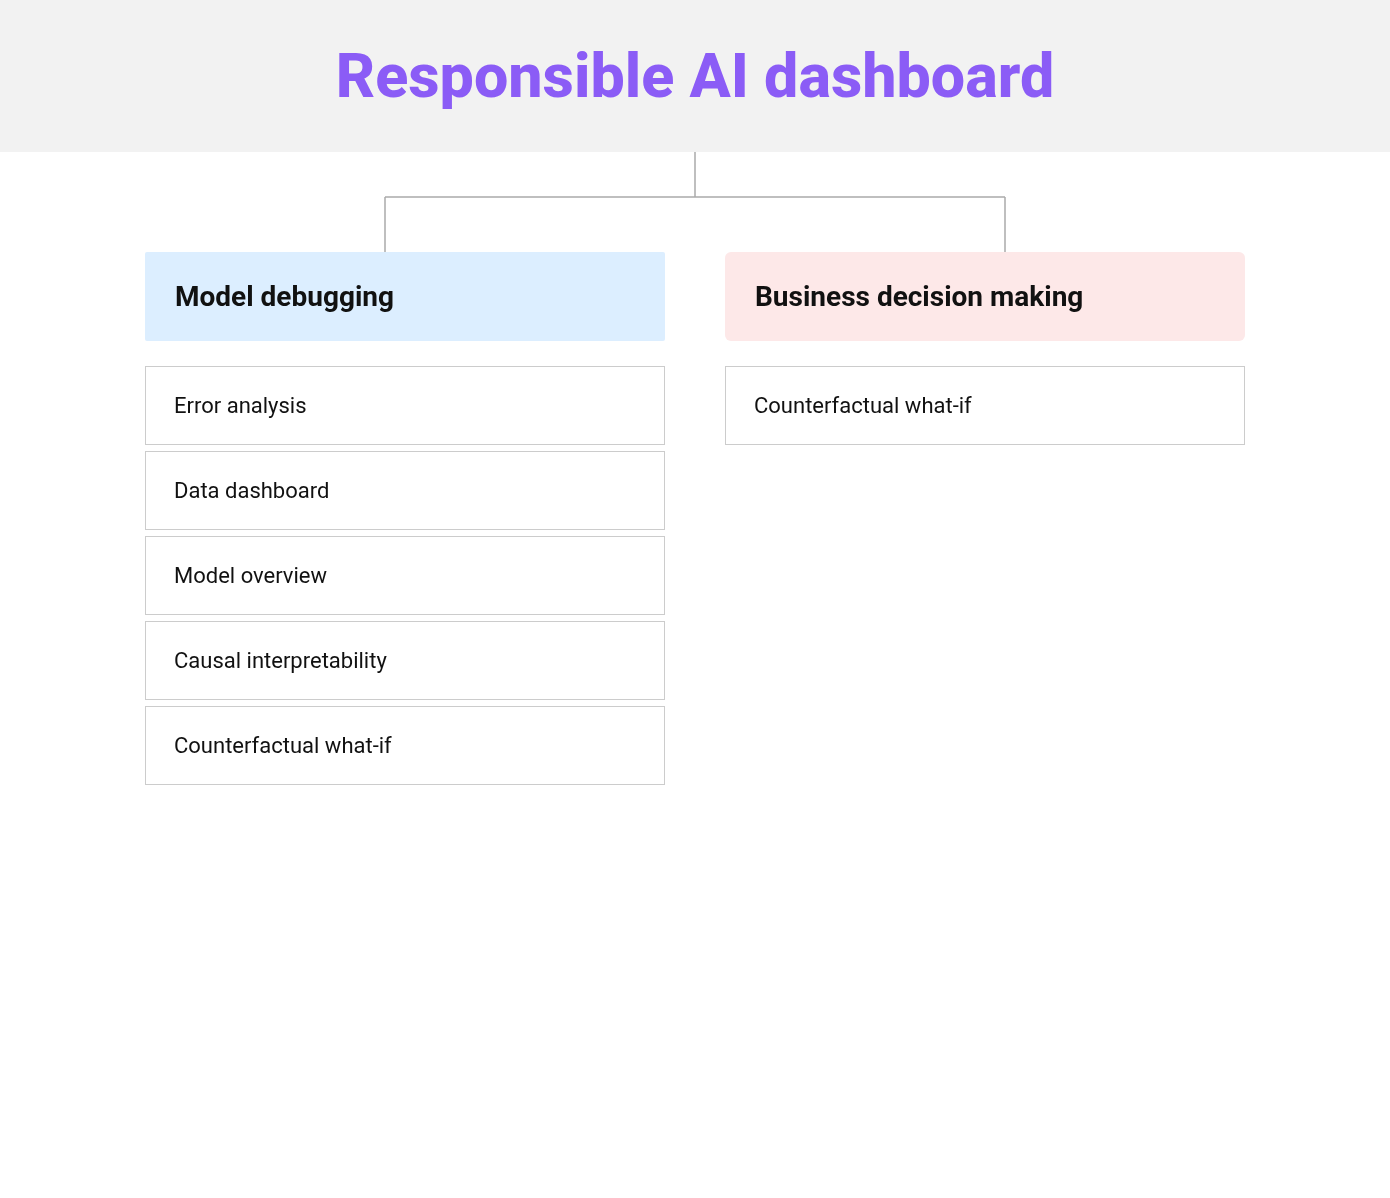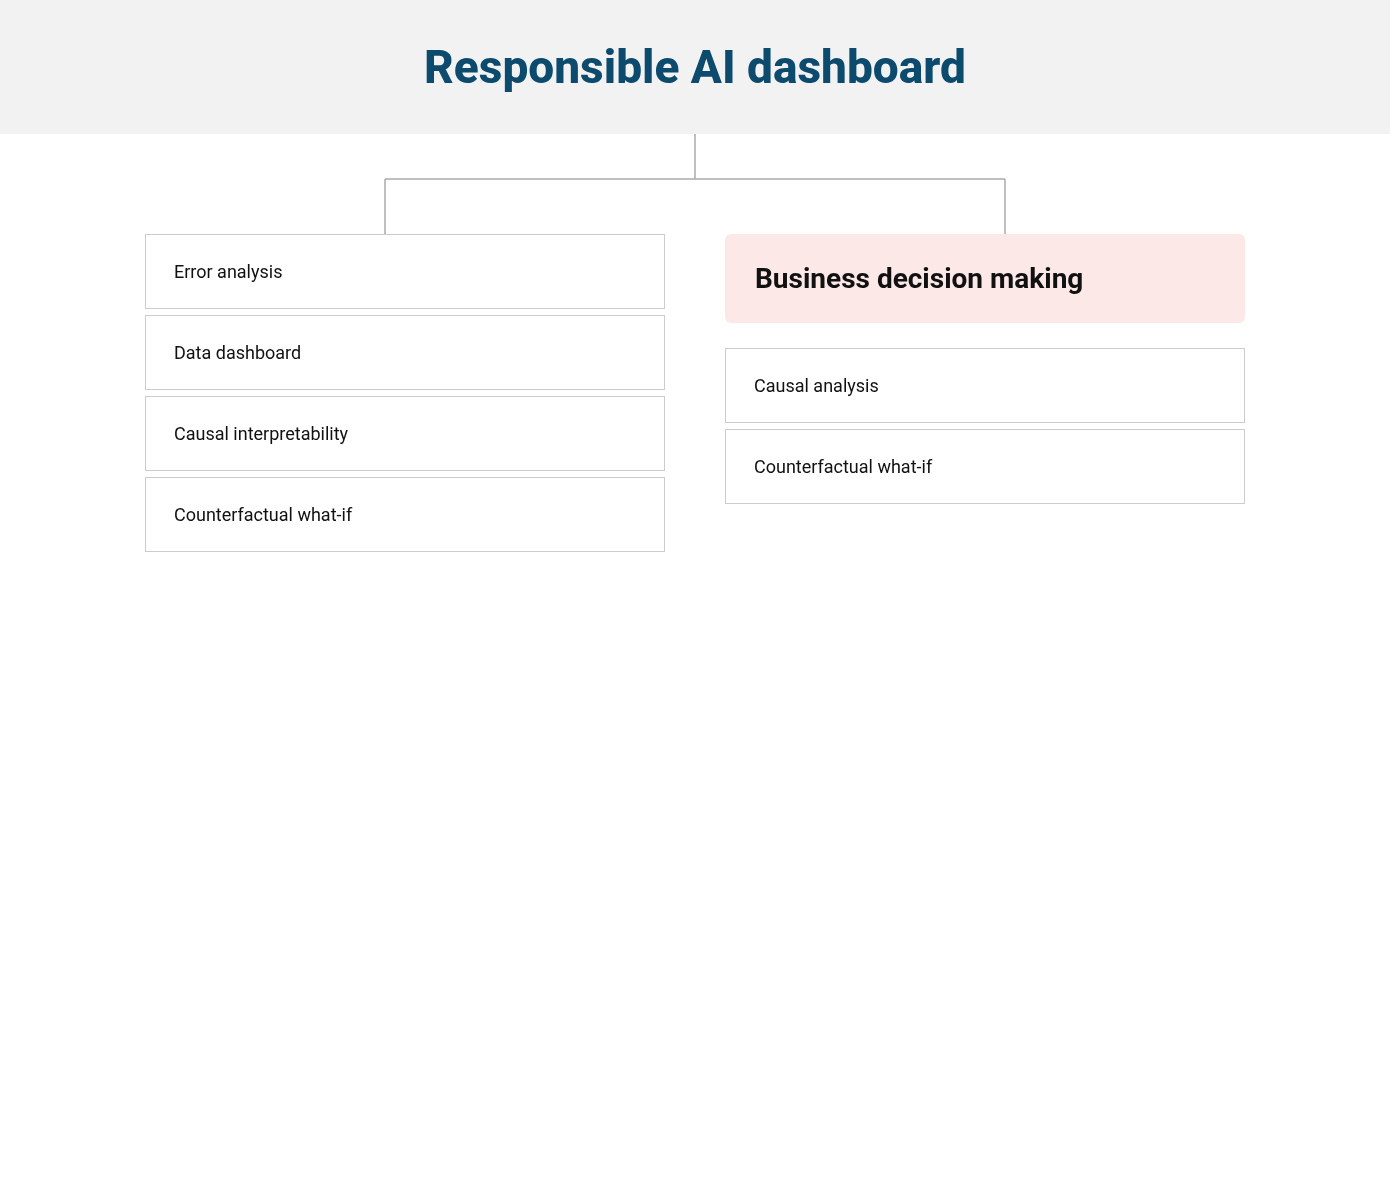--- a/index.html
+++ b/index.html
@@ -27,23 +27,23 @@
 
     
     .title-section {
       width: 100%;
       background: #f2f2f2;
       padding: 40px 20px 40px;
       text-align: center;
     }
 
     .main-title {
-      font-size: 46px;
+      font-size: 61px;
       font-weight: 800;
-      color: #0c4a6e;
+      color: #8b5cf6;
     }
 
     
     .columns-area {
       width: 1200px;
       display: flex;
       flex-direction: row;
       align-items: flex-start;
       gap: 60px;
       padding: 0 50px;
@@ -73,21 +73,21 @@
 
     .category-header-pink {
       background: #fde8e8;
       border-radius: 6px;
     }
 
     
     .item-box {
       border: 1.5px solid #cccccc;
       padding: 26px 28px;
-      font-size: 18px;
+      font-size: 22px;
       color: #111111;
       margin-bottom: 6px;
       cursor: pointer;
       background: #ffffff;
     }
 
     
     .tree-svg-container {
       width: 1200px;
       height: 100px;
@@ -117,29 +117,30 @@
 
       <line x1="290" y1="45" x2="290" y2="100" stroke="#aaaaaa" stroke-width="1.5"></line>
 
       <line x1="910" y1="45" x2="910" y2="100" stroke="#aaaaaa" stroke-width="1.5"></line>
     </svg>
   </div>
 
   <div class="columns-area">
 
     <div class="column">
+      <div class="category-header category-header-blue">Model debugging</div>
 
       <div class="item-box">Error analysis</div>
       <div class="item-box">Data dashboard</div>
+      <div class="item-box">Model overview</div>
       <div class="item-box">Causal interpretability</div>
       <div class="item-box">Counterfactual what-if</div>
     </div>
 
     <div class="column">
       <div class="category-header category-header-pink">Business decision making</div>
 
-      <div class="item-box">Causal analysis</div>
       <div class="item-box">Counterfactual what-if</div>
     </div>
 
   </div>
 
 </div>
 
 </body></html>

